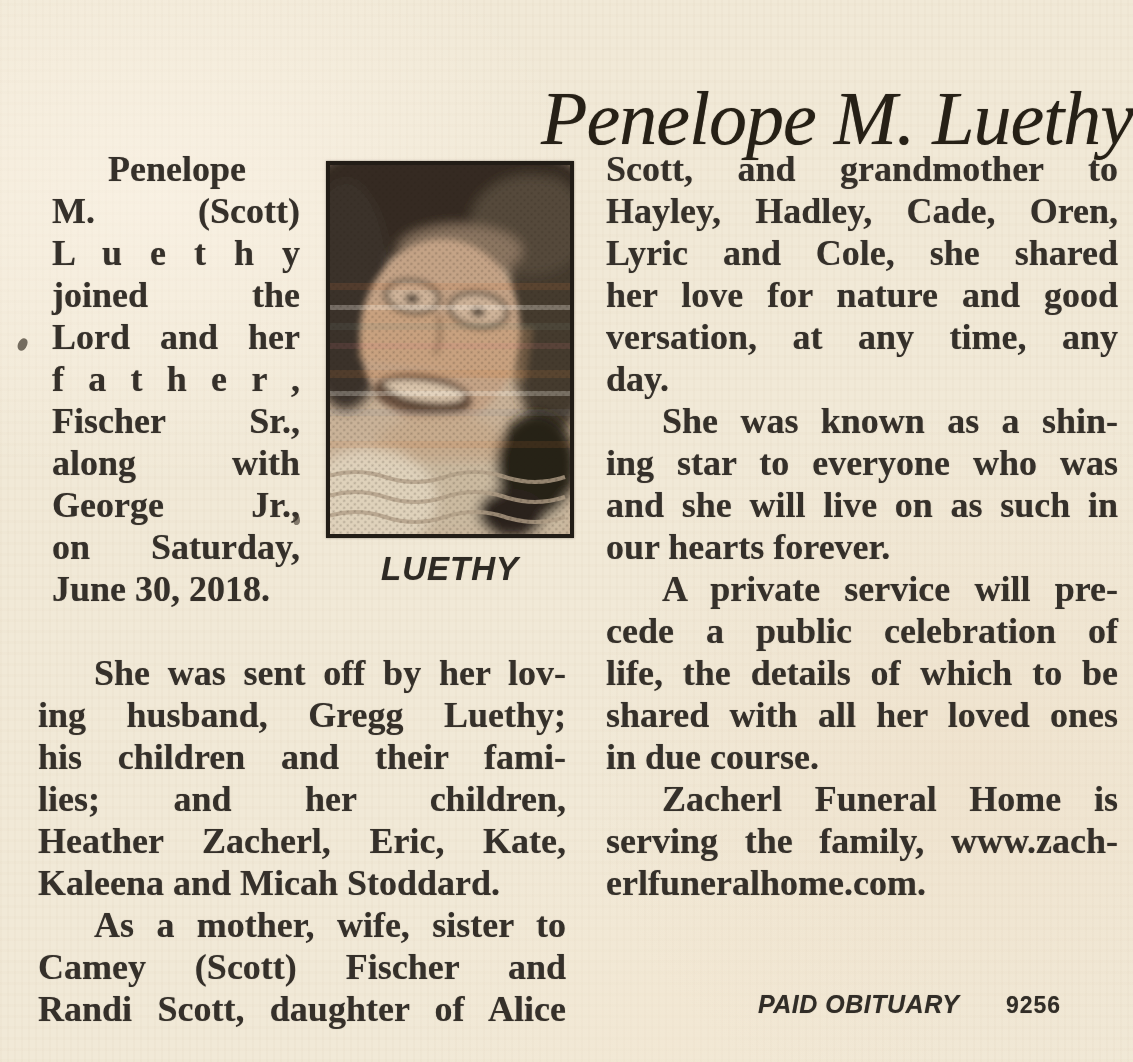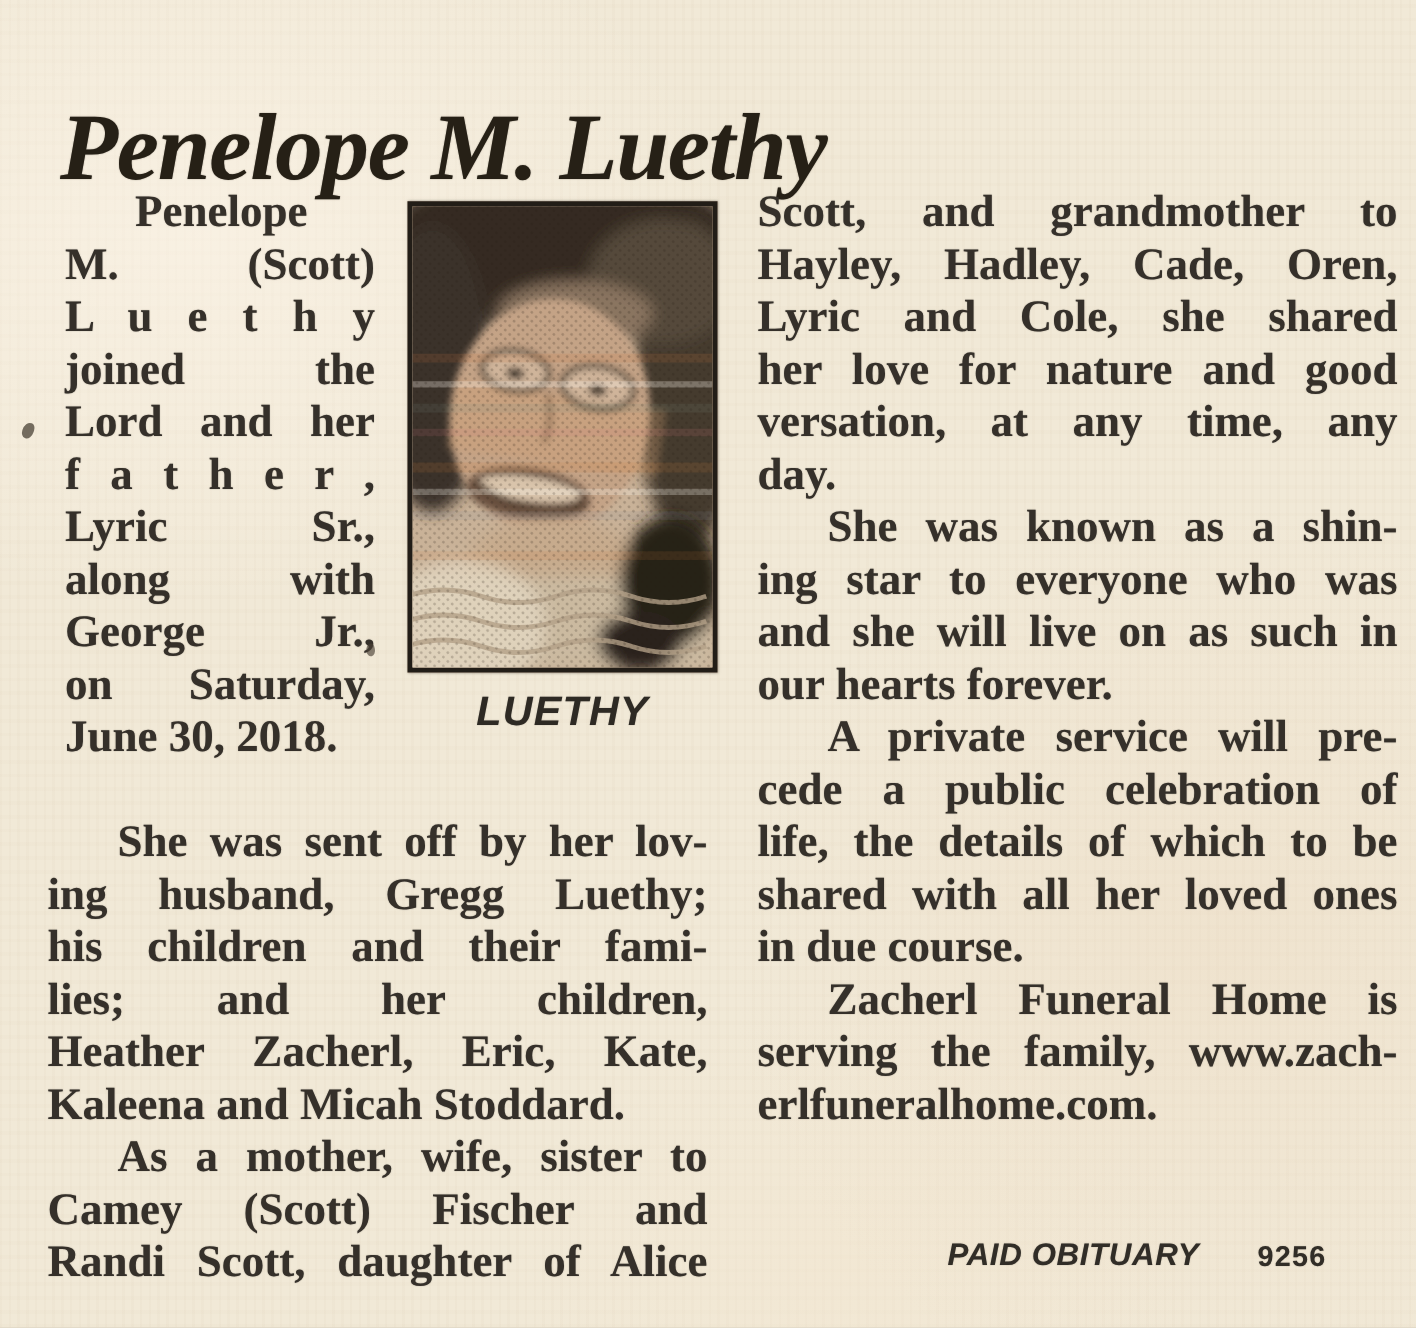--- a/index.html
+++ b/index.html
@@ -9,21 +9,21 @@
     background-image:
       radial-gradient(ellipse 620px 420px at 14% 18%, rgba(255,247,236,.55), rgba(255,247,236,0) 70%),
       radial-gradient(ellipse 560px 520px at 86% 72%, rgba(236,216,190,.35), rgba(236,216,190,0) 70%),
       radial-gradient(ellipse 400px 300px at 60% 95%, rgba(243,230,208,.5), rgba(243,230,208,0) 70%),
       repeating-linear-gradient(90deg, rgba(190,168,138,.05) 0 2px, rgba(0,0,0,0) 2px 7px),
       repeating-linear-gradient(0deg, rgba(208,188,158,.05) 0 3px, rgba(0,0,0,0) 3px 11px);
     font-family:"Liberation Serif", serif;
   }
   .title {
     position:absolute; left:0; top:26px; width:1133px; text-indent:48px;
-    text-align:left; font-style:italic; font-weight:700; font-size:76px; line-height:1.1;
+    text-align:right; font-style:italic; font-weight:400; font-size:76px; line-height:1.1;
     color:#262016; letter-spacing:-1px;
     text-shadow:0 0 1px rgba(40,33,24,.55);
   }
   .line {
     font-weight:700; font-size:36px; line-height:42px; color:#35302a;
     text-shadow:0 0 1px rgba(50,45,38,.45);
   }
   .line.j { text-align:justify; text-align-last:justify; }
   .line.i { text-indent:56px; }
   .narrow-col { position:absolute; left:52px;  top:148px; width:248px; }
@@ -64,21 +64,21 @@
 
   <h1 class="title">Penelope M. Luethy</h1>
 
   <div class="narrow-col">
       <div class="line j i">Penelope</div>
       <div class="line j">M. (Scott)</div>
       <div class="line j">L u e t h y</div>
       <div class="line j">joined the</div>
       <div class="line j">Lord and her</div>
       <div class="line j">f a t h e r ,</div>
-      <div class="line j">Lyric Sr.,</div>
+      <div class="line j">Fischer Sr.,</div>
       <div class="line j">along with</div>
       <div class="line j">George Jr.,</div>
       <div class="line j">on Saturday,</div>
       <div class="line">June 30, 2018.</div>
     </div>
 
   <figure class="photo-fig">
     <div class="photo-frame">
       <svg width="240" height="369" viewBox="0 0 240 369" xmlns="http://www.w3.org/2000/svg">
         <defs>

